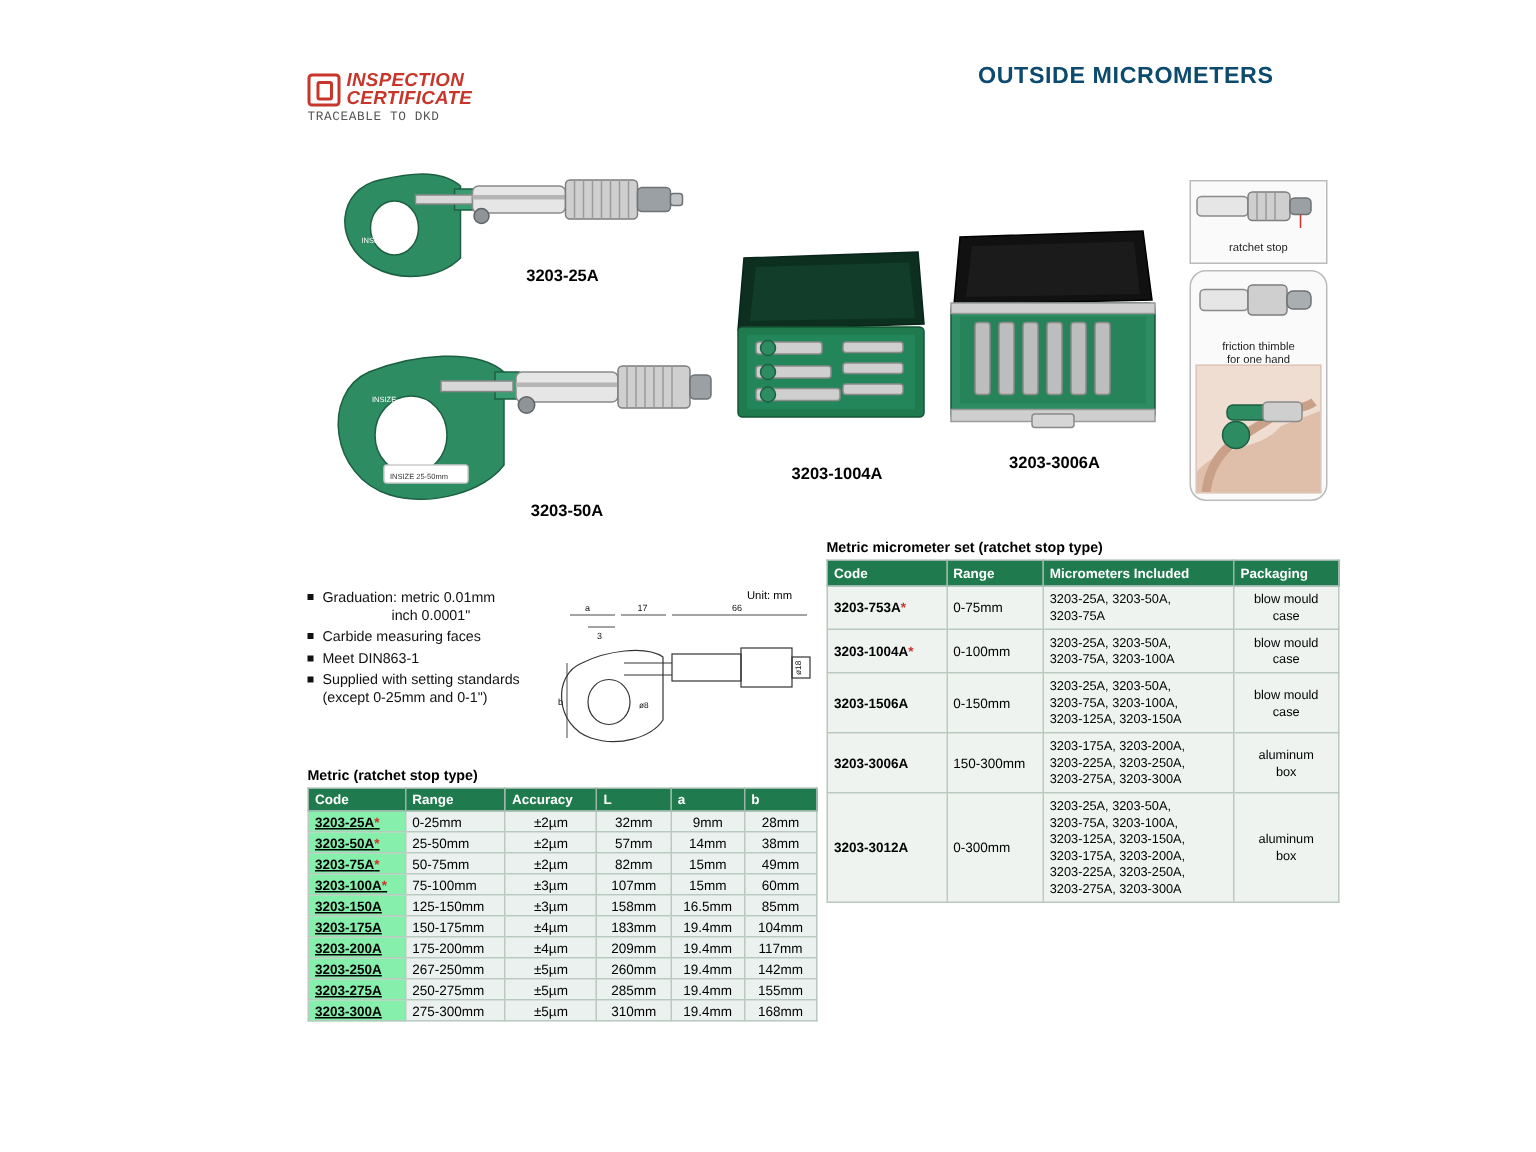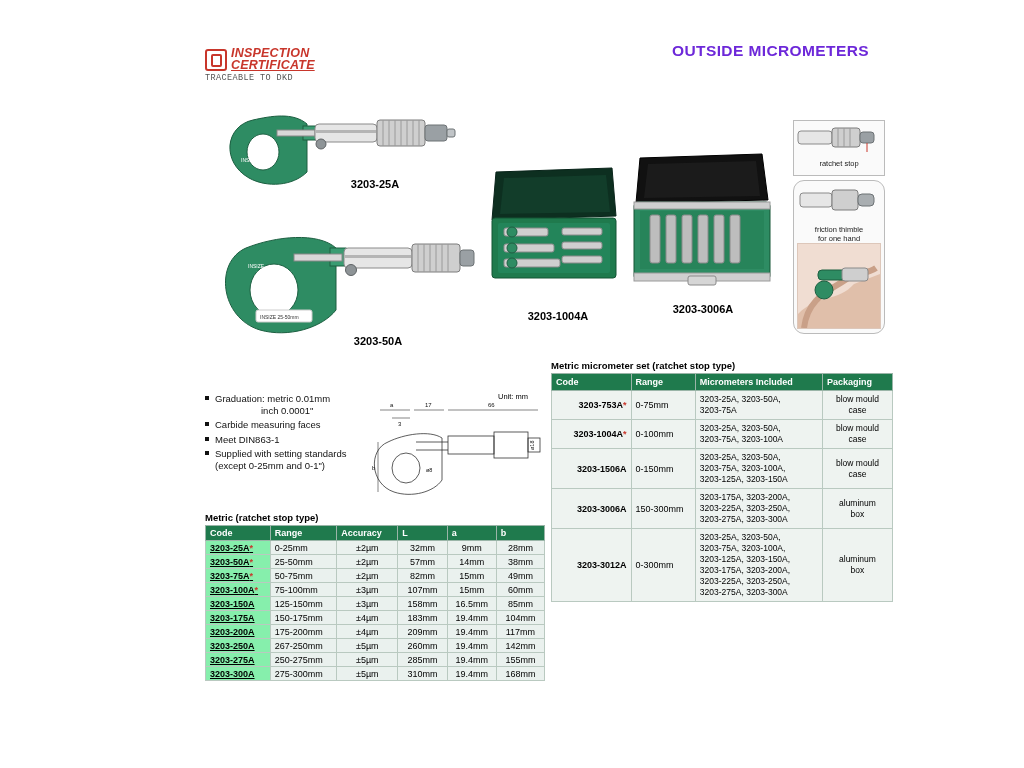--- a/index.html
+++ b/index.html
@@ -18,26 +18,26 @@
   .cert-logo{display:flex;align-items:flex-start;}
   .cert-mark{
     width:18px;height:18px;border:2px solid #c8362b;border-radius:3px;
     display:inline-block;margin-right:4px;margin-top:2px;position:relative;
   }
   .cert-mark:after{
     content:"";position:absolute;left:4px;top:3px;width:7px;height:9px;
     border:2px solid #c8362b;border-radius:2px;
   }
   .cert-text1{font-size:12.5px;font-weight:bold;font-style:italic;color:#c8362b;letter-spacing:.2px;line-height:12px;}
-  .cert-text2{font-size:12.5px;font-weight:bold;font-style:italic;color:#c8362b;letter-spacing:.2px;line-height:12px;text-decoration:underline;}
+  .cert-text2{font-size:12.5px;font-weight:bold;font-style:italic;color:#c8362b;letter-spacing:.2px;line-height:12px;}
   .cert-sub{font-size:8.5px;color:#555;letter-spacing:.4px;margin-top:2px;font-family:Liberation Mono, monospace;}
 
   .title{
-    position:absolute;left:672px;top:42px;
-    font-size:15.5px;font-weight:bold;letter-spacing:.4px;color:#6d28d9;
+    position:absolute;left:652px;top:42px;
+    font-size:15.5px;font-weight:bold;letter-spacing:.4px;color:#0c4a6e;
   }
 
   
   .fig{position:absolute;}
   .fig-label{font-size:11px;font-weight:bold;text-align:center;}
 
   
   .photo{position:absolute;border:1px solid #bbb;background:#f2f2f2;overflow:hidden;}
   .photo-cap{font-size:7.5px;text-align:center;color:#222;line-height:9px;}
 
@@ -65,21 +65,21 @@
 
   .set-tbl{position:absolute;left:551px;top:360px;}
   .set-tbl table{width:342px;font-size:9px;}
   .set-tbl th{
     background:#1f7a4d;color:#fff;font-size:9px;font-weight:bold;
     border:1px solid #9ab5a8;padding:3px 4px;text-align:left;
   }
   .set-tbl td{
     border:1px solid #b9c9c0;padding:3px 4px;font-size:9px;background:#eef3f0;vertical-align:middle;
   }
-  .set-tbl td.code{font-weight:bold;text-align:right;}
+  .set-tbl td.code{font-weight:bold;}
   .set-tbl td.incl{font-size:8.5px;line-height:11px;}
   .set-tbl td.pack{text-align:center;font-size:8.5px;line-height:11px;}
 
   .unit-note{position:absolute;left:498px;top:392px;font-size:7.5px;}
 </style>
 </head>
 <body>
 
 <div class="page">
 

